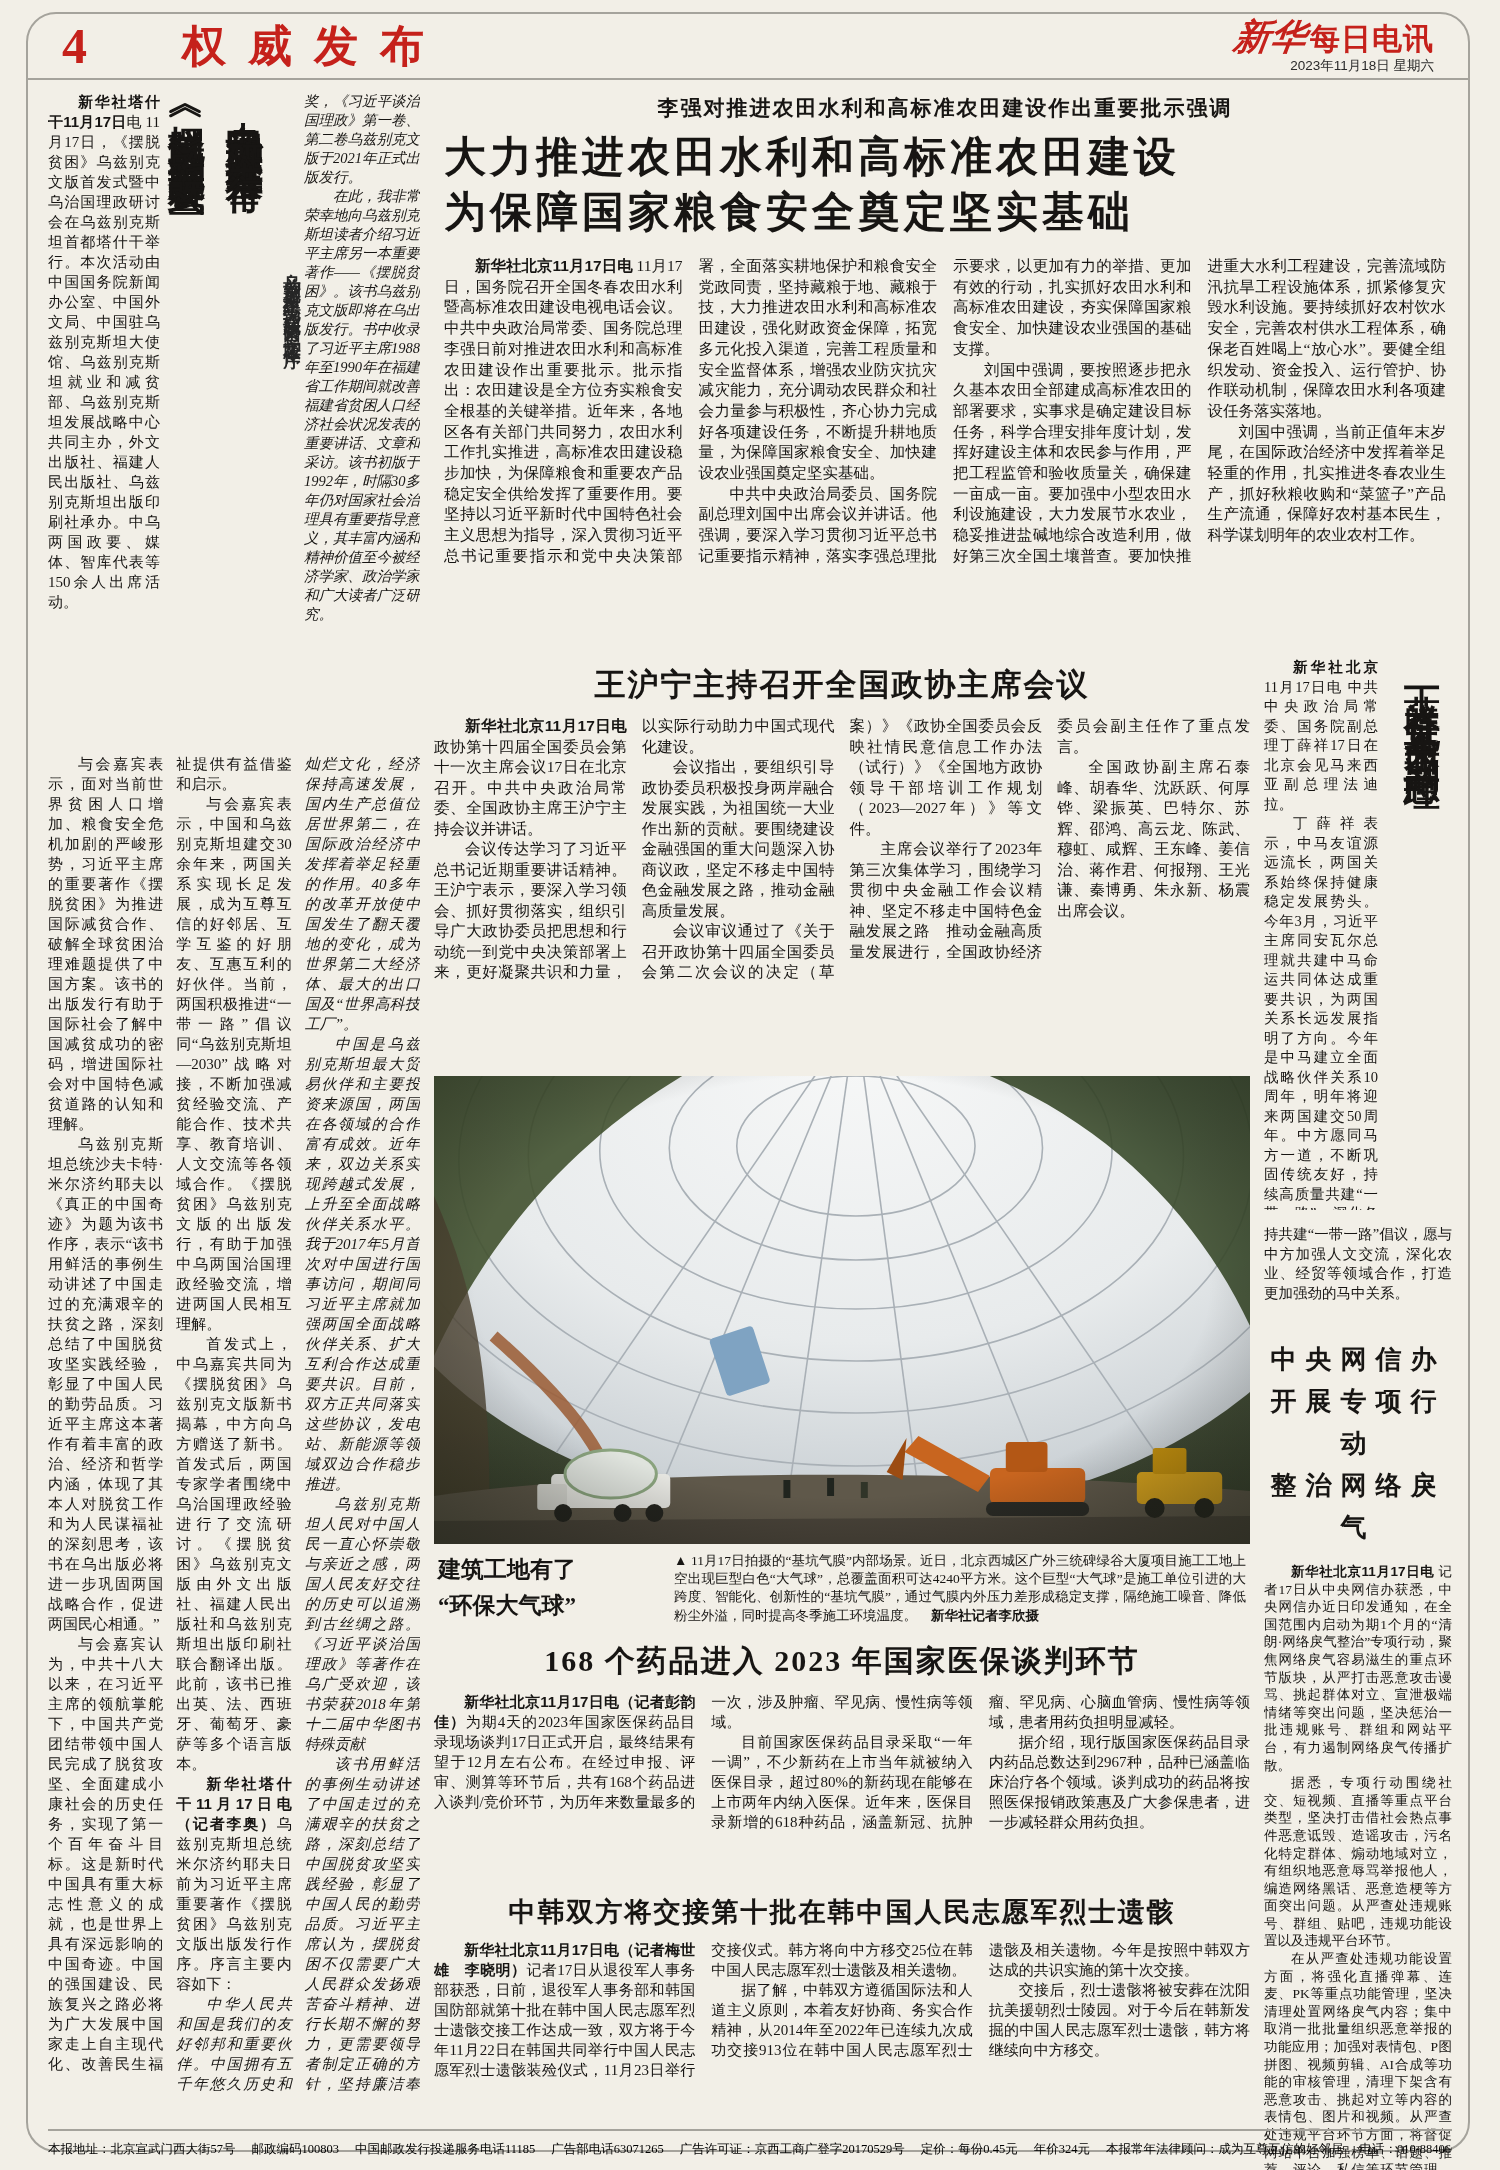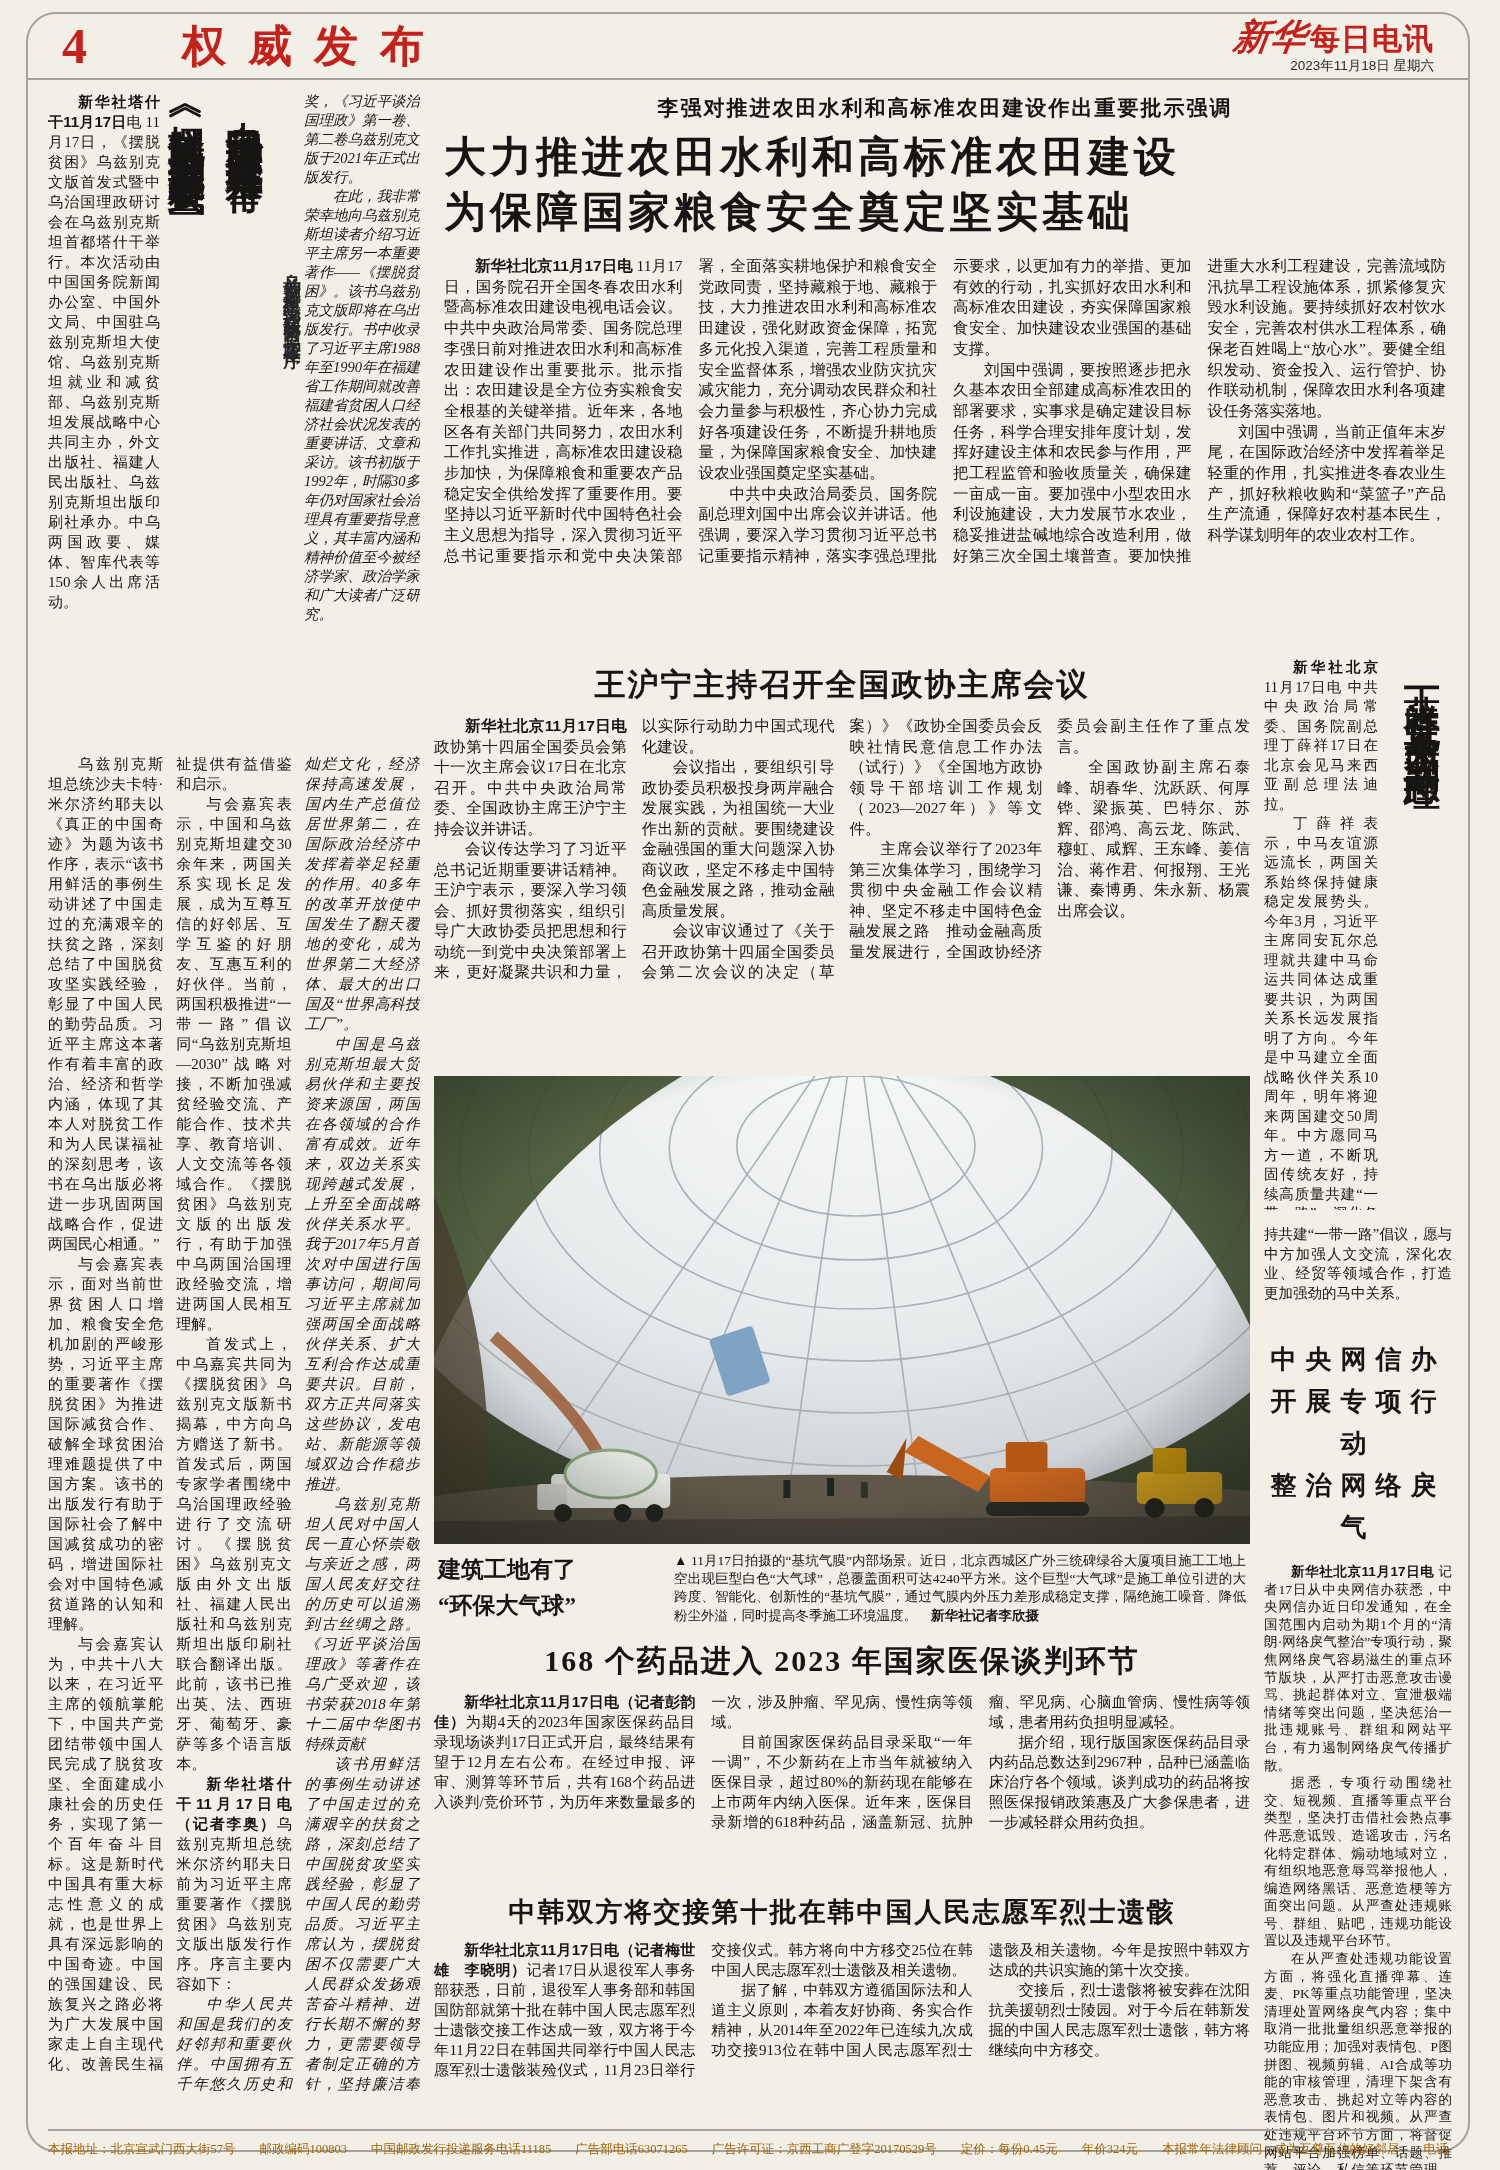--- a/index.html
+++ b/index.html
@@ -58,21 +58,21 @@
   .ding-top{display:flex;gap:8px;height:552px;overflow:hidden;}
   .ding-col{width:114px;flex:none;font-size:14.5px;line-height:19.5px;overflow:hidden;}
   .ding-vhead{flex:1;font-size:36px;font-weight:900;letter-spacing:8px;line-height:60px;}
   .ding-cont{margin-top:15px;font-size:14.5px;line-height:19.5px;overflow:hidden;height:84px;}
   .wxb{margin-top:30px;}
   .wxb-head{text-align:center;font-size:26px;font-weight:800;line-height:42px;letter-spacing:9px;}
   .wxb-body{margin-top:14px;height:676px;font-size:13.5px;line-height:17.6px;overflow:hidden;}
   .wxb-body .para{text-indent:2em;}
   
   .foot{position:absolute;left:48px;bottom:12px;width:1404px;border-top:2px solid #a5a39c;
-        padding-top:10px;font-size:12.5px;color:#a16207;display:flex;gap:24px;white-space:nowrap;overflow:hidden;
+        padding-top:10px;font-size:12.5px;color:#000000;display:flex;gap:16px;white-space:nowrap;overflow:hidden;
         font-family:"Liberation Serif",serif;}
 </style>
 </head>
 <body>
 
 <div class="sheet">
   <div class="frame"></div>
 
   <div class="hdr">
     <div class="pagenum">4</div>
@@ -97,22 +97,22 @@
           <div class="vert vhead-big">《摆脱贫困》乌兹别克文版首发式暨</div>
           <div class="vert vhead-big">中乌治国理政研讨会在塔什干举行</div>
           <div class="vert vhead-kicker">乌兹别克斯坦总统为《摆脱贫困》乌文版作序</div>
         </div>
         <div class="lr-preface">
             <p class="para kaiti noind">奖，《习近平谈治国理政》第一卷、第二卷乌兹别克文版于2021年正式出版发行。</p>
             <p class="para kaiti">在此，我非常荣幸地向乌兹别克斯坦读者介绍习近平主席另一本重要著作——《摆脱贫困》。该书乌兹别克文版即将在乌出版发行。书中收录了习近平主席1988年至1990年在福建省工作期间就改善福建省贫困人口经济社会状况发表的重要讲话、文章和采访。该书初版于1992年，时隔30多年仍对国家社会治理具有重要指导意义，其丰富内涵和精神价值至今被经济学家、政治学家和广大读者广泛研究。</p>
           </div>
       </div>
       <div class="lr-body">
+          <p class="para">与会嘉宾表示，面对当前世界贫困人口增加、粮食安全危机加剧的严峻形势，习近平主席的重要著作《摆脱贫困》为推进国际减贫合作、破解全球贫困治理难题提供了中国方案。该书的出版发行有助于国际社会了解中国减贫成功的密码，增进国际社会对中国特色减贫道路的认知和理解。</p>
           <p class="para">乌兹别克斯坦总统沙夫卡特·米尔济约耶夫以《真正的中国奇迹》为题为该书作序，表示“该书用鲜活的事例生动讲述了中国走过的充满艰辛的扶贫之路，深刻总结了中国脱贫攻坚实践经验，彰显了中国人民的勤劳品质。习近平主席这本著作有着丰富的政治、经济和哲学内涵，体现了其本人对脱贫工作和为人民谋福祉的深刻思考，该书在乌出版必将进一步巩固两国战略合作，促进两国民心相通。”</p>
-          <p class="para">与会嘉宾表示，面对当前世界贫困人口增加、粮食安全危机加剧的严峻形势，习近平主席的重要著作《摆脱贫困》为推进国际减贫合作、破解全球贫困治理难题提供了中国方案。该书的出版发行有助于国际社会了解中国减贫成功的密码，增进国际社会对中国特色减贫道路的认知和理解。</p>
           <p class="para">与会嘉宾认为，中共十八大以来，在习近平主席的领航掌舵下，中国共产党团结带领中国人民完成了脱贫攻坚、全面建成小康社会的历史任务，实现了第一个百年奋斗目标。这是新时代中国具有重大标志性意义的成就，也是世界上具有深远影响的中国奇迹。中国的强国建设、民族复兴之路必将为广大发展中国家走上自主现代化、改善民生福祉提供有益借鉴和启示。</p>
           <p class="para">与会嘉宾表示，中国和乌兹别克斯坦建交30余年来，两国关系实现长足发展，成为互尊互信的好邻居、互学互鉴的好朋友、互惠互利的好伙伴。当前，两国积极推进“一带一路”倡议同“乌兹别克斯坦—2030”战略对接，不断加强减贫经验交流、产能合作、技术共享、教育培训、人文交流等各领域合作。《摆脱贫困》乌兹别克文版的出版发行，有助于加强中乌两国治国理政经验交流，增进两国人民相互理解。</p>
           <p class="para">首发式上，中乌嘉宾共同为《摆脱贫困》乌兹别克文版新书揭幕，中方向乌方赠送了新书。首发式后，两国专家学者围绕中乌治国理政经验进行了交流研讨。《摆脱贫困》乌兹别克文版由外文出版社、福建人民出版社和乌兹别克斯坦出版印刷社联合翻译出版。此前，该书已推出英、法、西班牙、葡萄牙、豪萨等多个语言版本。</p>
           <p class="para"><b class="pre">新华社塔什干11月17日电（记者李奥）</b>乌兹别克斯坦总统米尔济约耶夫日前为习近平主席重要著作《摆脱贫困》乌兹别克文版出版发行作序。序言主要内容如下：</p>
           <p class="para kaiti">中华人民共和国是我们的友好邻邦和重要伙伴。中国拥有五千年悠久历史和灿烂文化，经济保持高速发展，国内生产总值位居世界第二，在国际政治经济中发挥着举足轻重的作用。40多年的改革开放使中国发生了翻天覆地的变化，成为世界第二大经济体、最大的出口国及“世界高科技工厂”。</p>
           <p class="para kaiti">中国是乌兹别克斯坦最大贸易伙伴和主要投资来源国，两国在各领域的合作富有成效。近年来，双边关系实现跨越式发展，上升至全面战略伙伴关系水平。我于2017年5月首次对中国进行国事访问，期间同习近平主席就加强两国全面战略伙伴关系、扩大互利合作达成重要共识。目前，双方正共同落实这些协议，发电站、新能源等领域双边合作稳步推进。</p>
           <p class="para kaiti">乌兹别克斯坦人民对中国人民一直心怀崇敬与亲近之感，两国人民友好交往的历史可以追溯到古丝绸之路。《习近平谈治国理政》等著作在乌广受欢迎，该书荣获2018年第十二届中华图书特殊贡献</p>
           <p class="para kaiti">该书用鲜活的事例生动讲述了中国走过的充满艰辛的扶贫之路，深刻总结了中国脱贫攻坚实践经验，彰显了中国人民的勤劳品质。习近平主席认为，摆脱贫困不仅需要广大人民群众发扬艰苦奋斗精神、进行长期不懈的努力，更需要领导者制定正确的方针，坚持廉洁奉公。在《把心贴近人民》一文中，习近平主席引用唐朝诗人陈子昂“圣人不利己，忧济在元元”的诗句，提出“各级领导要到群众中去，热忱地为人民服务”。</p>
         </div>
     </aside>

